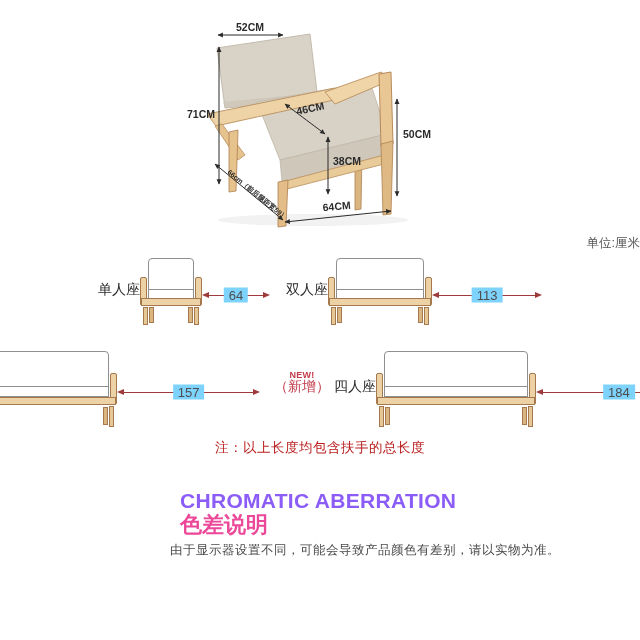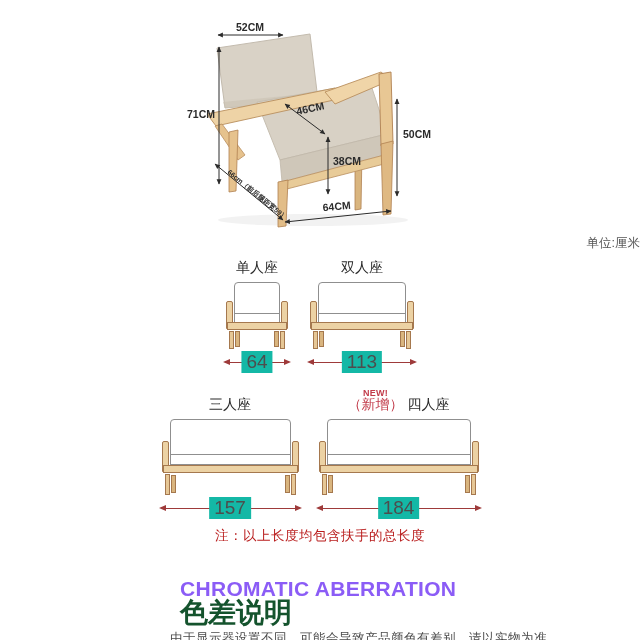--- a/index.html
+++ b/index.html
@@ -12,21 +12,21 @@
   .hero text { font-family:"Liberation Sans","DejaVu Sans",sans-serif; font-weight:600; fill:#2b2b2b; }
 
   
   .unit-row { margin-top:6px; text-align:right; 
     font-size:12.5px; color:#555; }
 
   
   .size-row { display:flex; justify-content:center; align-items:flex-end; }
   .row1 { margin-top:6px; gap:16px; }
   .row2 { margin-top:26px; gap:14px; }
-  .fig { display:flex; flex-direction:column; align-items:center; }
+  .fig { display:flex; flex-direction:row; align-items:center; }
   .fig-label { font-size:14px; line-height:18px; color:#2a2a2a; margin-bottom:6px;
     text-align:center; white-space:nowrap; }
   .badge-wrap { position:relative; display:inline-block; color:#c23b4a; }
   .new-en { position:absolute; top:-11px; left:50%; transform:translateX(-50%);
     font-size:9px; font-weight:700; color:#c23b4a; letter-spacing:.3px; }
 
   .sofa { position:relative; width:var(--w); height:var(--h); }
   .s-back { position:absolute; left:8px; right:8px; top:0; height:48%;
     background:#fff; border:1px solid #8f8f8f; border-radius:4px 4px 0 0; }
   .s-arm { position:absolute; width:7px; top:29%; height:41%;
@@ -44,31 +44,31 @@
 
   .dim { position:relative; width:calc(var(--w) + 6px); height:14px; margin-top:6px; }
   .dim::before { content:""; position:absolute; left:5px; right:5px; top:50%;
     height:1px; background:#9e3a3a; }
   .ah { position:absolute; top:50%; width:0; height:0;
     border-top:3.5px solid transparent; border-bottom:3.5px solid transparent;
     transform:translateY(-50%); }
   .al { left:0; border-right:7px solid #9e3a3a; }
   .ar { right:0; border-left:7px solid #9e3a3a; }
   .num { position:absolute; left:50%; top:50%; transform:translate(-50%,-50%);
-    background:#14b8a6; padding:0 5px; font-size:19px; color:#4d4d4d; }
+    background:#7dd3fc; padding:0 5px; font-size:13px; color:#4d4d4d; }
 
   
   .note { margin-top:12px; text-align:center; font-size:13.5px; color:#b91c1c;
     letter-spacing:.5px; }
 
   
   .section { margin-top:32px; padding-left:180px; }
   .heading-en { font-size:21px; line-height:23px; font-weight:800;
     color:#8b5cf6; letter-spacing:.3px; }
-  .heading-zh { font-size:28px; line-height:25px; font-weight:700; color:#14532d; }
+  .heading-zh { font-size:22px; line-height:25px; font-weight:700; color:#ec4899; }
   .footer-partial { margin-top:5px; margin-left:-10px; font-size:12.5px;
     line-height:17px; color:#4a4a4a; letter-spacing:.5px; white-space:nowrap; }
 </style>
 </head>
 <body>
 
 <div class="hero">
   <svg width="270" height="215" viewBox="0 0 270 215">
     <defs>
       <marker id="mB" viewBox="0 0 8 8" markerWidth="6.5" markerHeight="6.5" refX="6.5" refY="4" orient="auto-start-reverse">

